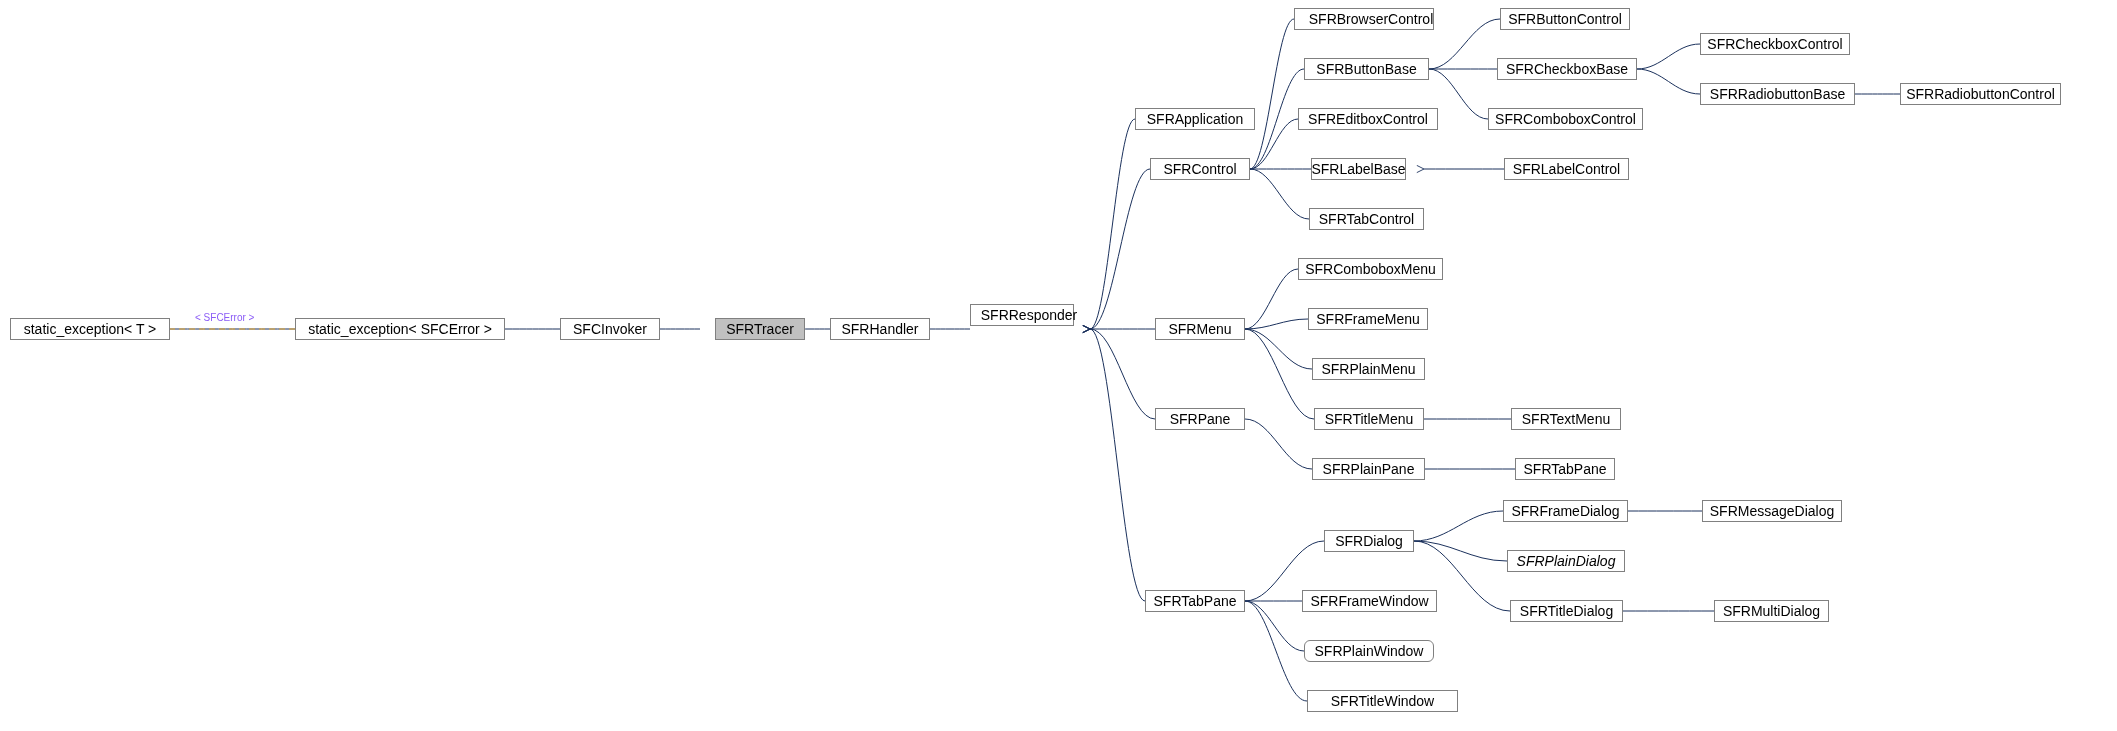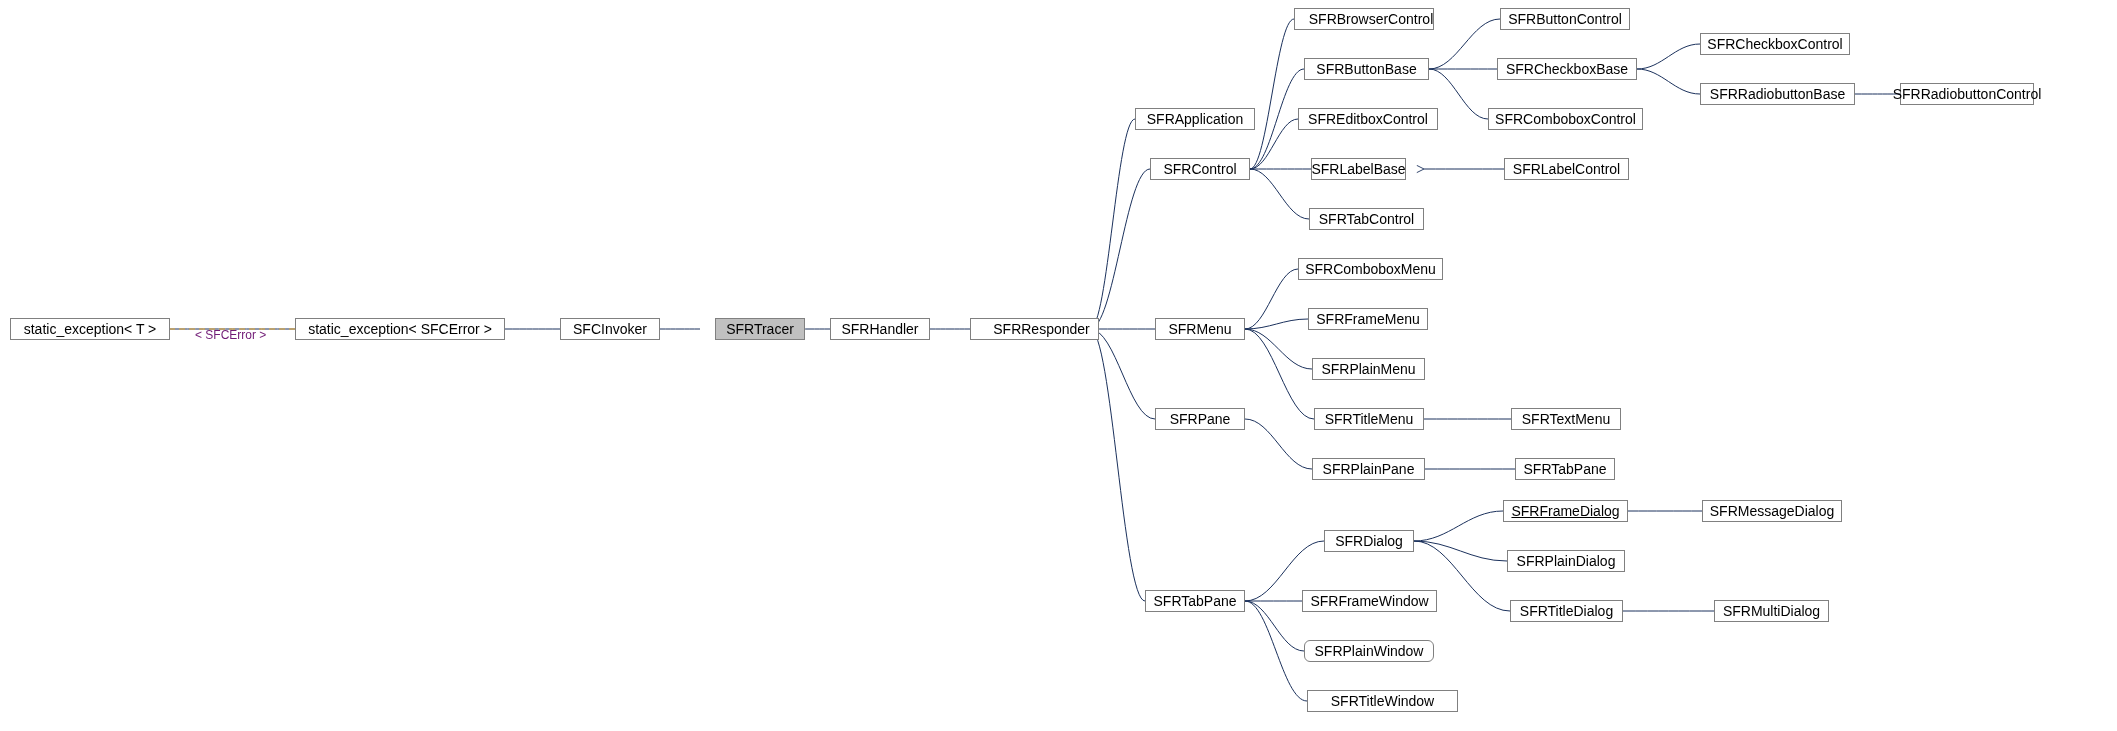--- a/index.html
+++ b/index.html
@@ -35,24 +35,23 @@
     white-space: nowrap;
     box-sizing: border-box;
   }
   .node.current {
     background: #C0C0C0;
     color: #000000;
     margin-left: 15px;
   }
   .tparam {
     position: absolute;
-    font-size: 12px;
-    color: #701a75;
+    font-size: 10px;
+    color: #8b5cf6;
     white-space: nowrap;
-    margin-top: 16px;
   }
 </style>
 </head>
 <body>
 
 <div class="stage">
   <svg class="edges">
       <defs>
         <marker id="arrow-solid" viewBox="0 0 10 10" refX="1" refY="5" markerWidth="9" markerHeight="9" orient="auto">
           <path d="M9,1 L1,5 L9,9" fill="none" stroke="#1B315C" stroke-width="1"></path>
@@ -101,21 +100,21 @@
       <path d="M 1714 611 C 1677.6 611 1659.4 611 1623 611" fill="none" stroke="#1B315C" stroke-width="1" marker-end="url(#arrow-solid)"></path>
       <path d="M 295 329 L 170 329" fill="none" stroke="#E6AA32" stroke-width="1" stroke-dasharray="6 4" marker-end="url(#arrow-dash)"></path>
     </svg>
 
   <span class="tparam" style="left: 195px; top: 312px;">&lt; SFCError &gt;</span>
 <div class="node" style="left: 10px; top: 318px; width: 160px;">static_exception&lt; T &gt;</div>
     <div class="node" style="left: 295px; top: 318px; width: 210px;">static_exception&lt; SFCError &gt;</div>
     <div class="node" style="left: 560px; top: 318px; width: 100px;">SFCInvoker</div>
     <div class="node current" style="left: 700px; top: 318px; width: 90px;">SFRTracer</div>
     <div class="node" style="left: 830px; top: 318px; width: 100px;">SFRHandler</div>
-    <div class="node" style="left: 970px; top: 318px; width: 129px; padding-left: 24px;">SFRResponder</div>
+    <div class="node" style="left: 970px; top: 304px; width: 104px; padding-left: 24px;">SFRResponder</div>
     <div class="node" style="left: 1135px; top: 108px; width: 120px;">SFRApplication</div>
     <div class="node" style="left: 1150px; top: 158px; width: 100px;">SFRControl</div>
     <div class="node" style="left: 1155px; top: 318px; width: 90px;">SFRMenu</div>
     <div class="node" style="left: 1155px; top: 408px; width: 90px;">SFRPane</div>
     <div class="node" style="left: 1145px; top: 590px; width: 100px;">SFRTabPane</div>
     <div class="node" style="left: 1294px; top: 8px; width: 140px; padding-left: 24px;">SFRBrowserControl</div>
     <div class="node" style="left: 1304px; top: 58px; width: 125px;">SFRButtonBase</div>
     <div class="node" style="left: 1298px; top: 108px; width: 140px;">SFREditboxControl</div>
     <div class="node" style="left: 1311px; top: 158px; width: 95px;">SFRLabelBase</div>
     <div class="node" style="left: 1309px; top: 208px; width: 115px;">SFRTabControl</div>
@@ -127,21 +126,21 @@
     <div class="node" style="left: 1302px; top: 590px; width: 135px;">SFRFrameWindow</div>
     <div class="node" style="left: 1304px; top: 640px; width: 130px; border-radius: 6px;">SFRPlainWindow</div>
     <div class="node" style="left: 1307px; top: 690px; width: 151px;">SFRTitleWindow</div>
     <div class="node" style="left: 1324px; top: 530px; width: 90px;">SFRDialog</div>
     <div class="node" style="left: 1500px; top: 8px; width: 130px;">SFRButtonControl</div>
     <div class="node" style="left: 1497px; top: 58px; width: 140px;">SFRCheckboxBase</div>
     <div class="node" style="left: 1488px; top: 108px; width: 155px;">SFRComboboxControl</div>
     <div class="node" style="left: 1504px; top: 158px; width: 125px;">SFRLabelControl</div>
     <div class="node" style="left: 1511px; top: 408px; width: 110px;">SFRTextMenu</div>
     <div class="node" style="left: 1515px; top: 458px; width: 100px;">SFRTabPane</div>
-    <div class="node" style="left: 1503px; top: 500px; width: 125px; text-decoration: underline;">SFRFrameDialog</div>
-    <div class="node" style="left: 1507px; top: 550px; width: 118px;">SFRPlainDialog</div>
+    <div class="node" style="left: 1503px; top: 500px; width: 125px;">SFRFrameDialog</div>
+    <div class="node" style="left: 1507px; top: 550px; width: 118px; font-style: italic;">SFRPlainDialog</div>
     <div class="node" style="left: 1510px; top: 600px; width: 113px;">SFRTitleDialog</div>
     <div class="node" style="left: 1700px; top: 33px; width: 150px;">SFRCheckboxControl</div>
     <div class="node" style="left: 1700px; top: 83px; width: 155px;">SFRRadiobuttonBase</div>
     <div class="node" style="left: 1702px; top: 500px; width: 140px;">SFRMessageDialog</div>
     <div class="node" style="left: 1714px; top: 600px; width: 115px;">SFRMultiDialog</div>
-    <div class="node" style="left: 1900px; top: 83px; width: 134px;">SFRRadiobuttonControl</div>
+    <div class="node" style="left: 1900px; top: 83px; width: 161px;">SFRRadiobuttonControl</div>
   </div>
 
 </body></html>

